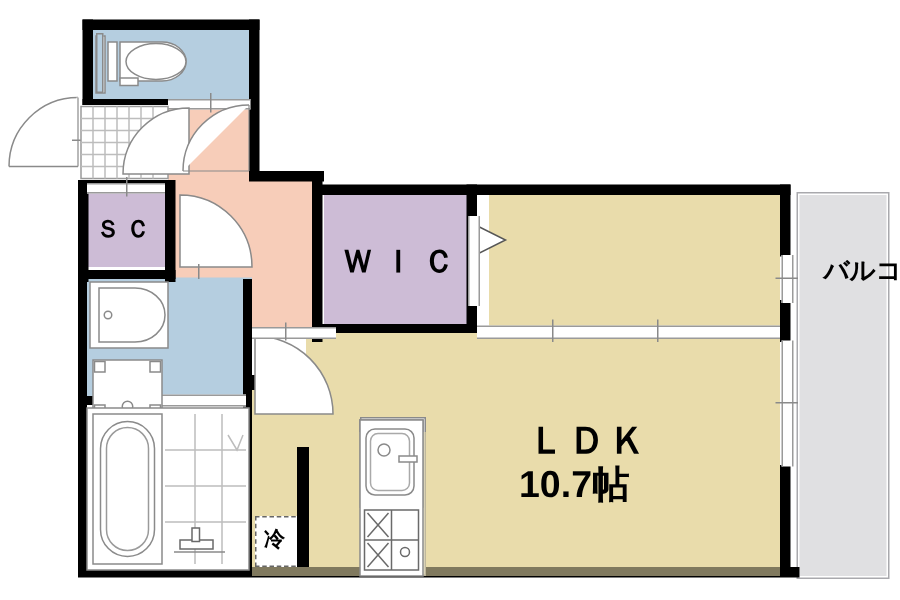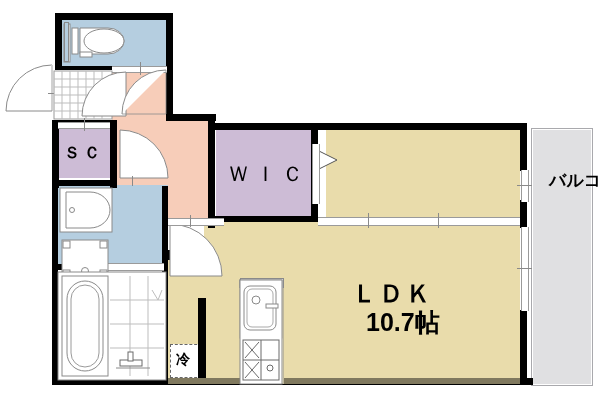--- a/index.html
+++ b/index.html
@@ -20,21 +20,21 @@
   
   .wall{position:absolute;background:#000000;}
 
   
   .fx{position:absolute;box-sizing:border-box;border:1px solid #8a8a8a;background:#ffffff;}
 
   
   .lbl{position:absolute;color:#000;white-space:nowrap;}
   .lbl-room{font-size:25px;font-weight:700;letter-spacing:0px;}
   .lbl-sub {font-size:25px;font-weight:700;}
-  .lbl-wic {font-size:21px;font-weight:400;letter-spacing:6px;}
+  .lbl-wic {font-size:21px;font-weight:700;letter-spacing:6px;}
   .lbl-sc  {font-size:16px;font-weight:700;letter-spacing:4px;}
   .lbl-fr  {font-size:14px;font-weight:700;}
   .lbl-bal {font-size:17px;font-weight:700;line-height:25px;text-align:center;width:26px;}
 
   
   .wm{position:absolute;font-size:74px;font-weight:700;color:#ddd0a0;
       letter-spacing:4px;white-space:nowrap;}
 
   
   .mull{position:absolute;background:#ffffff;border-top:1px solid #9a9a9a;border-bottom:1px solid #9a9a9a;}
@@ -271,21 +271,21 @@
         <line x1="19" y1="82" x2="5" y2="98"></line>
       <circle cx="30" cy="88" r="3"></circle>
     </g>
   </svg>
   <div class="dash" style="left:170px;top:344px;width:32px;height:34px;"></div>
   <div class="lbl lbl-fr" style="left:176px;top:351px;">冷</div>
   <div class="wall" style="left:198px;top:298px;width:8px;height:80px;"></div>
 
 
   <div class="lbl lbl-room" style="left:352px;top:277px;letter-spacing:2px;">ＬＤＫ</div>
-  <div class="lbl lbl-sub" style="left:366px;top:306px;">10.7帖</div>
+  <div class="lbl lbl-sub" style="left:346px;top:306px;">10.7帖</div>
 
   <div class="lbl lbl-wic" style="left:228px;top:160px;">ＷＩＣ</div>
 
   <div class="lbl lbl-sc" style="left:64px;top:143px;">ＳＣ</div>
 
   <div class="lbl lbl-bal" style="left:549px;top:168px;">バルコニー</div>
 
 </div>
 
 </body></html>

